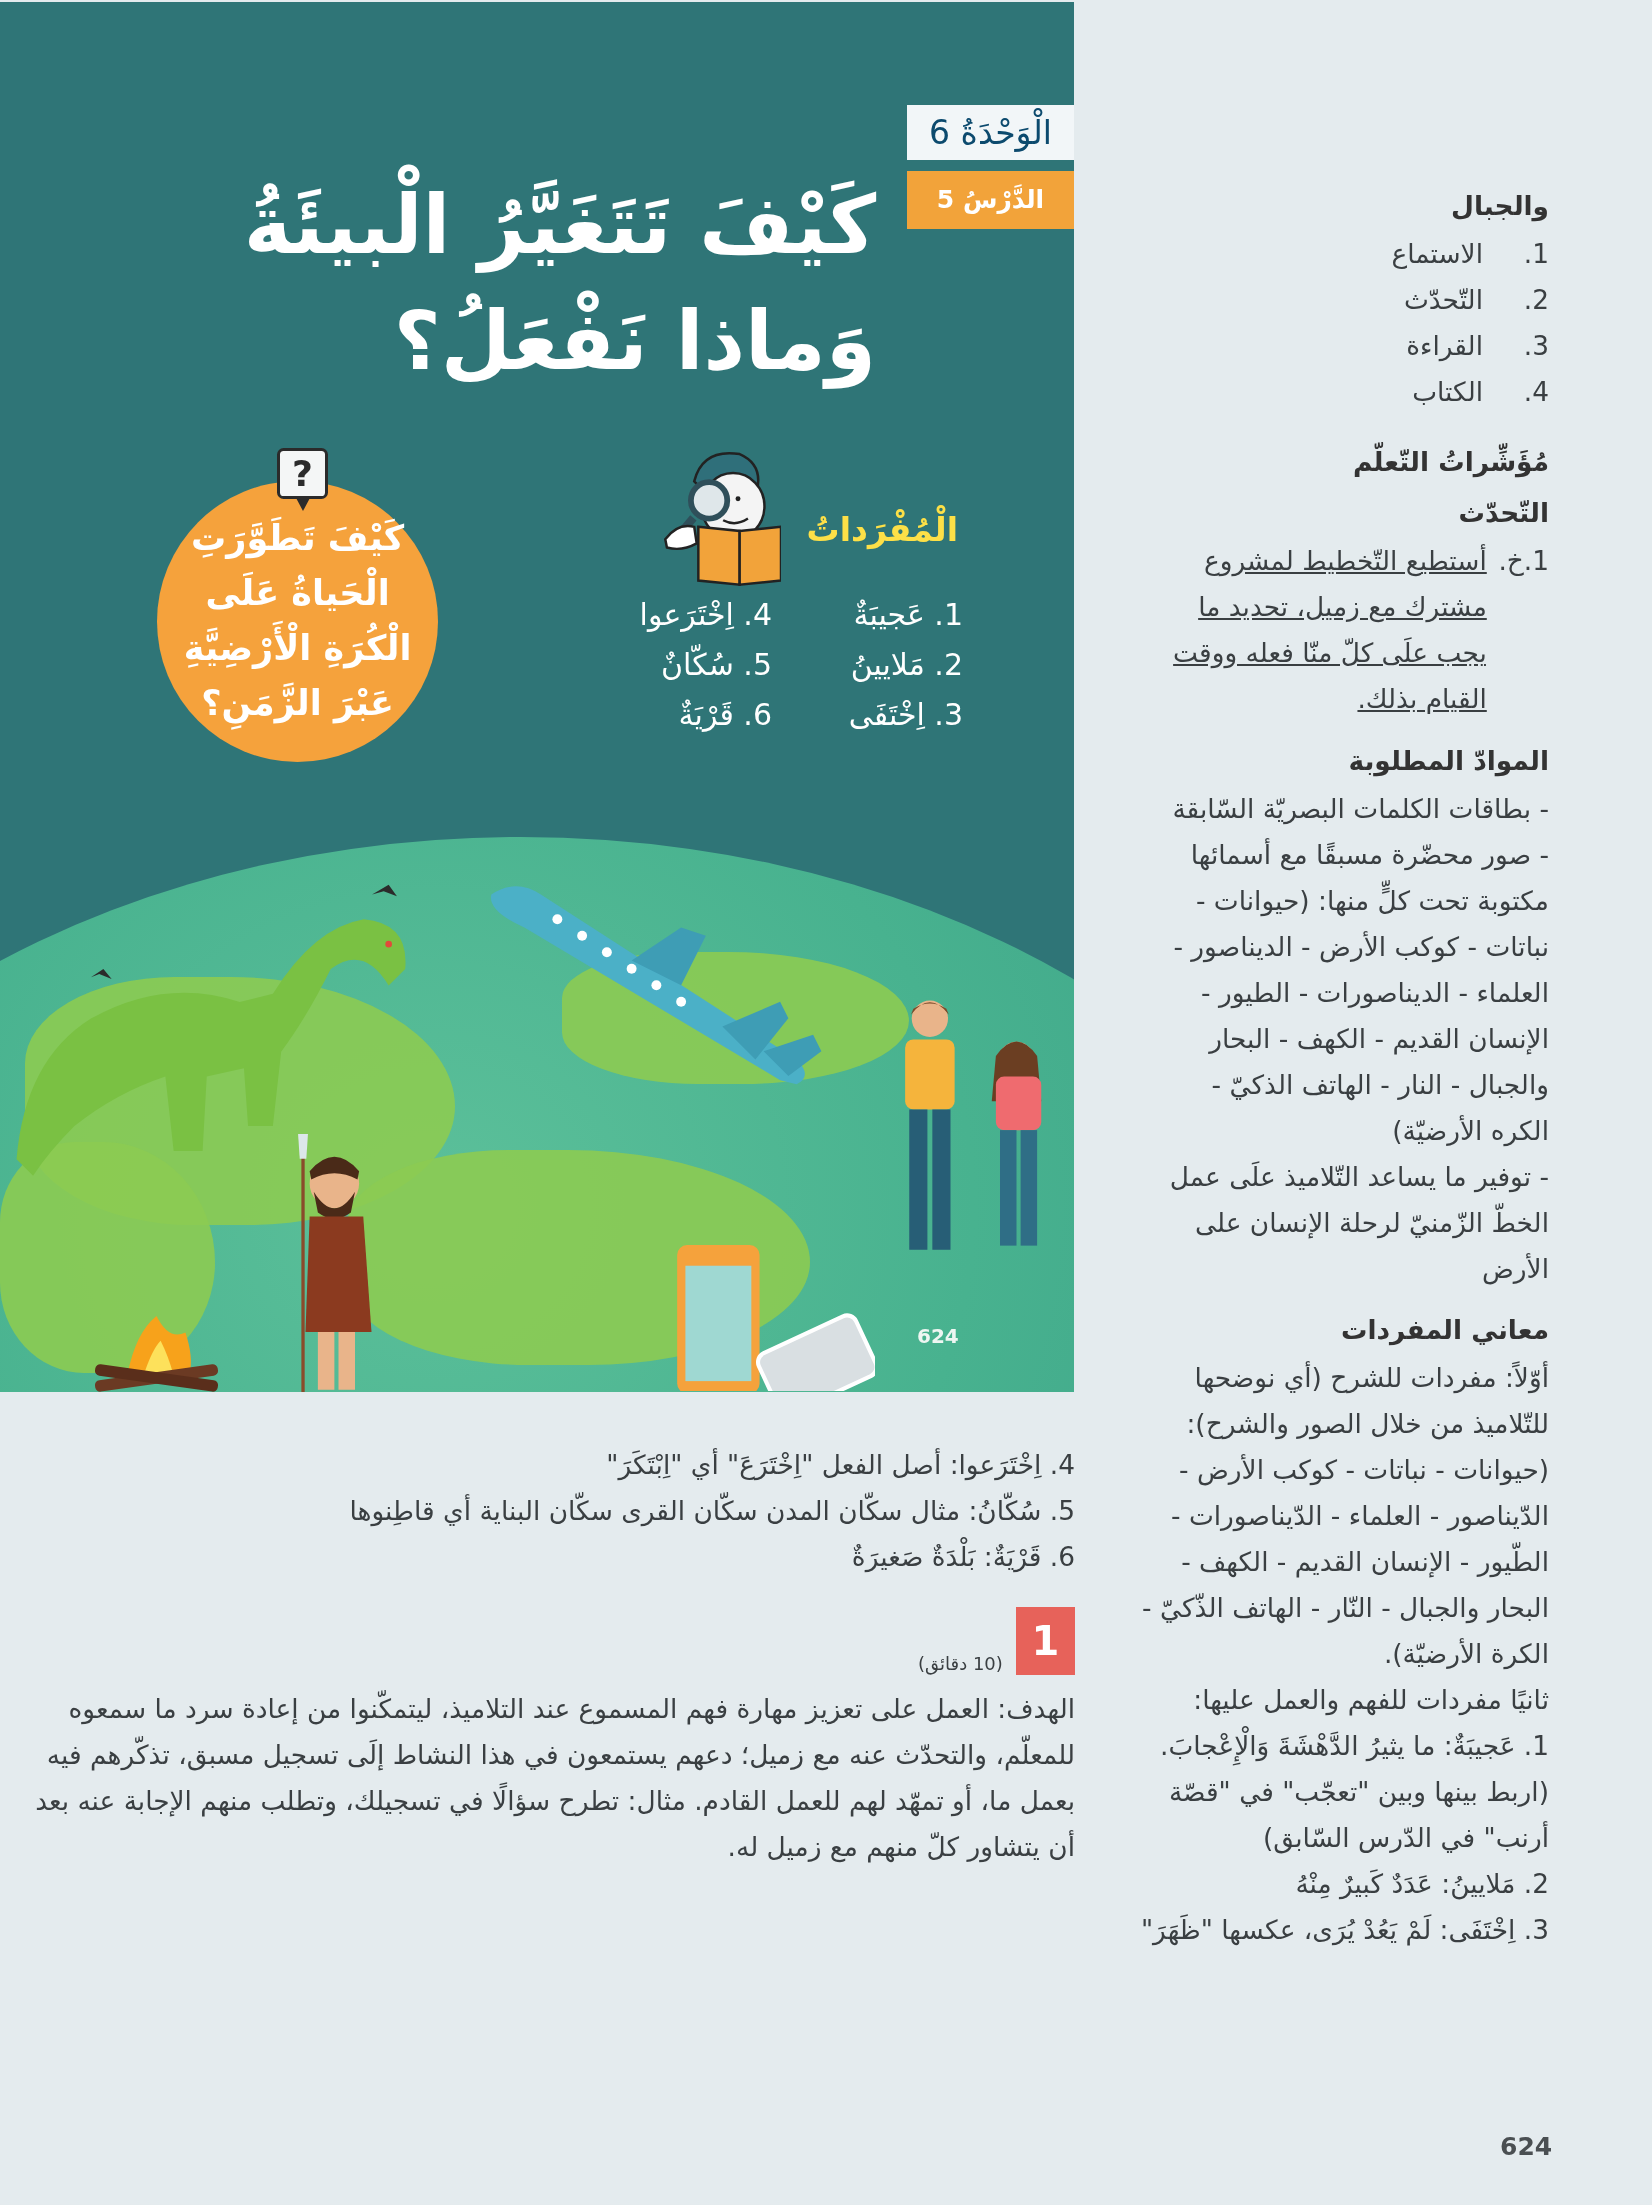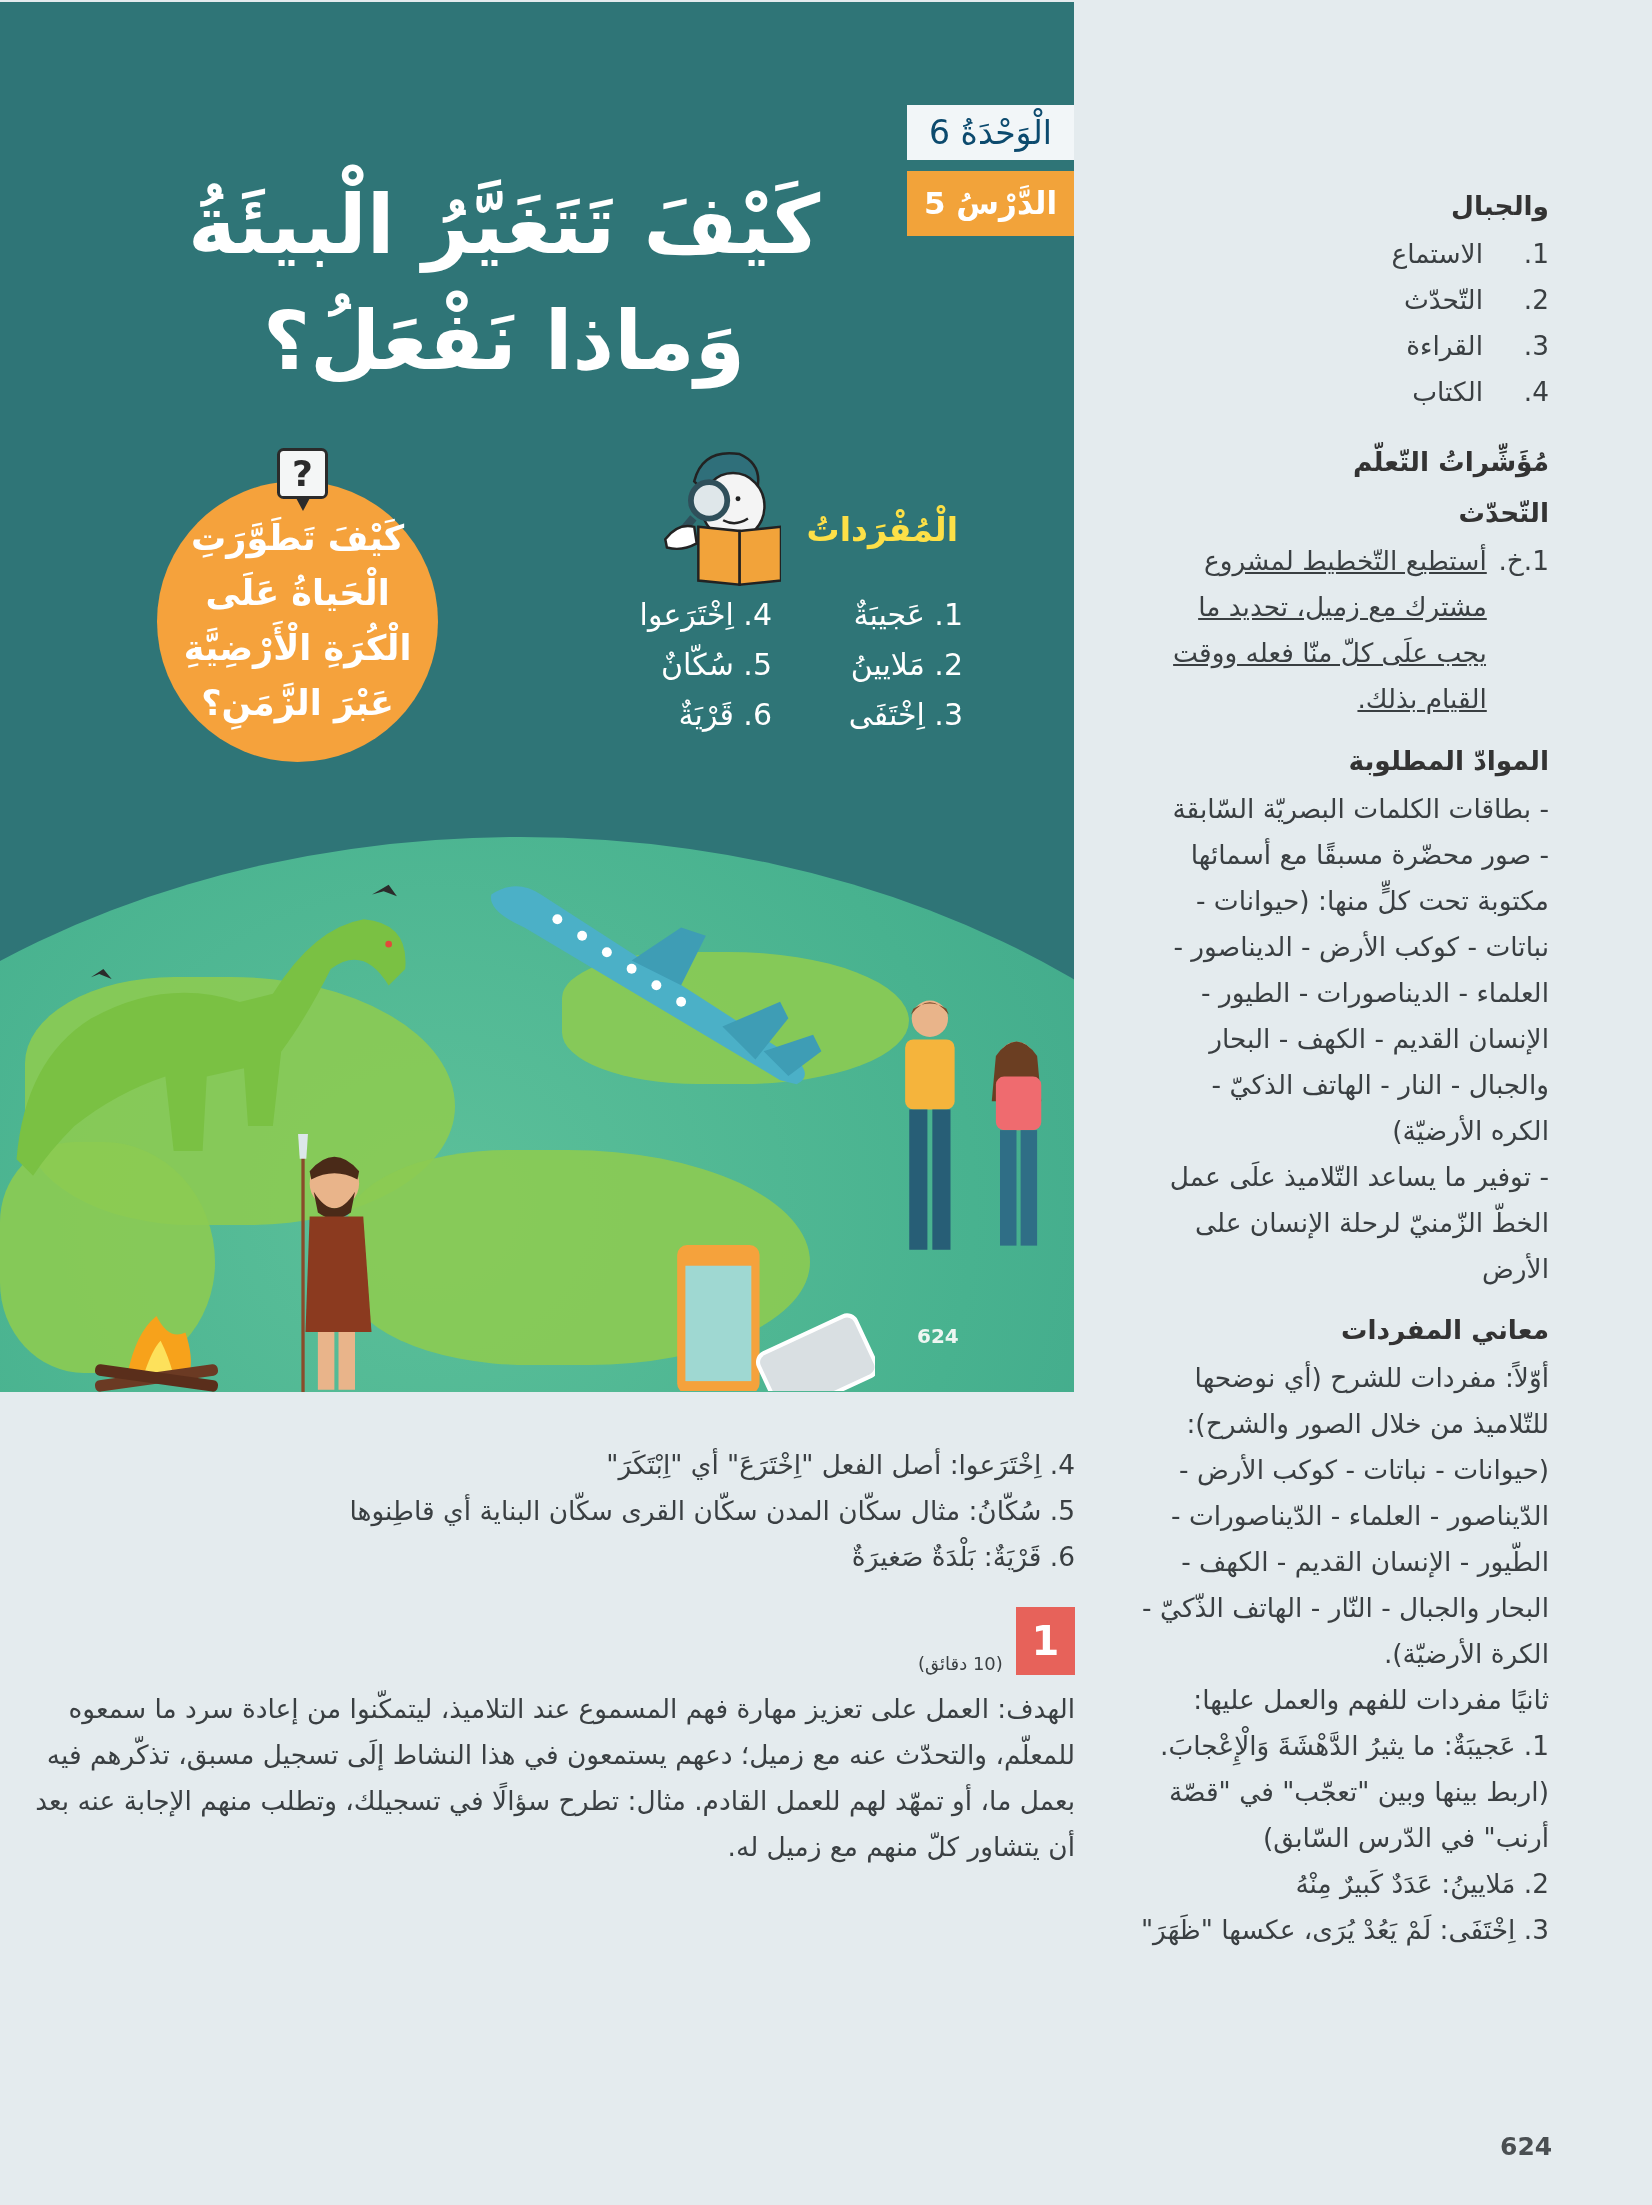--- a/index.html
+++ b/index.html
@@ -22,28 +22,28 @@
       background: radial-gradient(ellipse at 45% 30%, #5cc09a 0%, #48b28f 40%, #3ea489 70%, #2f8c7c 100%);
     }
     #panel .land { position: absolute; background: #8ccb52; border-radius: 40% 60% 55% 45%; opacity: .9; }
 
     .badge-unit {
       position: absolute; left: 907px; top: 103px; width: 167px; height: 55px;
       background: #f2f6f8; color: #0c4a6e; font-weight: normal; font-size: 33px;
       display: flex; align-items: center; justify-content: center; direction: rtl;
     }
     .badge-lesson {
-      position: absolute; left: 907px; top: 169px; width: 167px; height: 65px;
-      background: #f2a33a; color: #ffffff; font-weight: bold; font-size: 31px;
+      position: absolute; left: 907px; top: 169px; width: 167px; height: 58px;
+      background: #f2a33a; color: #ffffff; font-weight: bold; font-size: 25px;
       display: flex; align-items: center; justify-content: center; direction: rtl;
     }
     .title {
       position: absolute; right: 198px; top: 165px; width: 744px;
       color: #ffffff; font-weight: bold; font-size: 81px; line-height: 116px;
-      direction: rtl; text-align: center;
+      direction: rtl; text-align: right;
     }
 
     .question-wrap { position: absolute; left: 153px; top: 446px; width: 297px; height: 314px; }
     .q-bubble {
       position: absolute; left: 124px; top: 0; width: 51px; height: 51px;
       background: #f4f6f6; border: 3.3px solid #2b2b2b; border-radius: 6.6px;
       display: flex; align-items: center; justify-content: center;
       font-size: 36px; font-weight: bold; color: #2b2b2b; z-index: 3;
     }
     .q-bubble::after {

